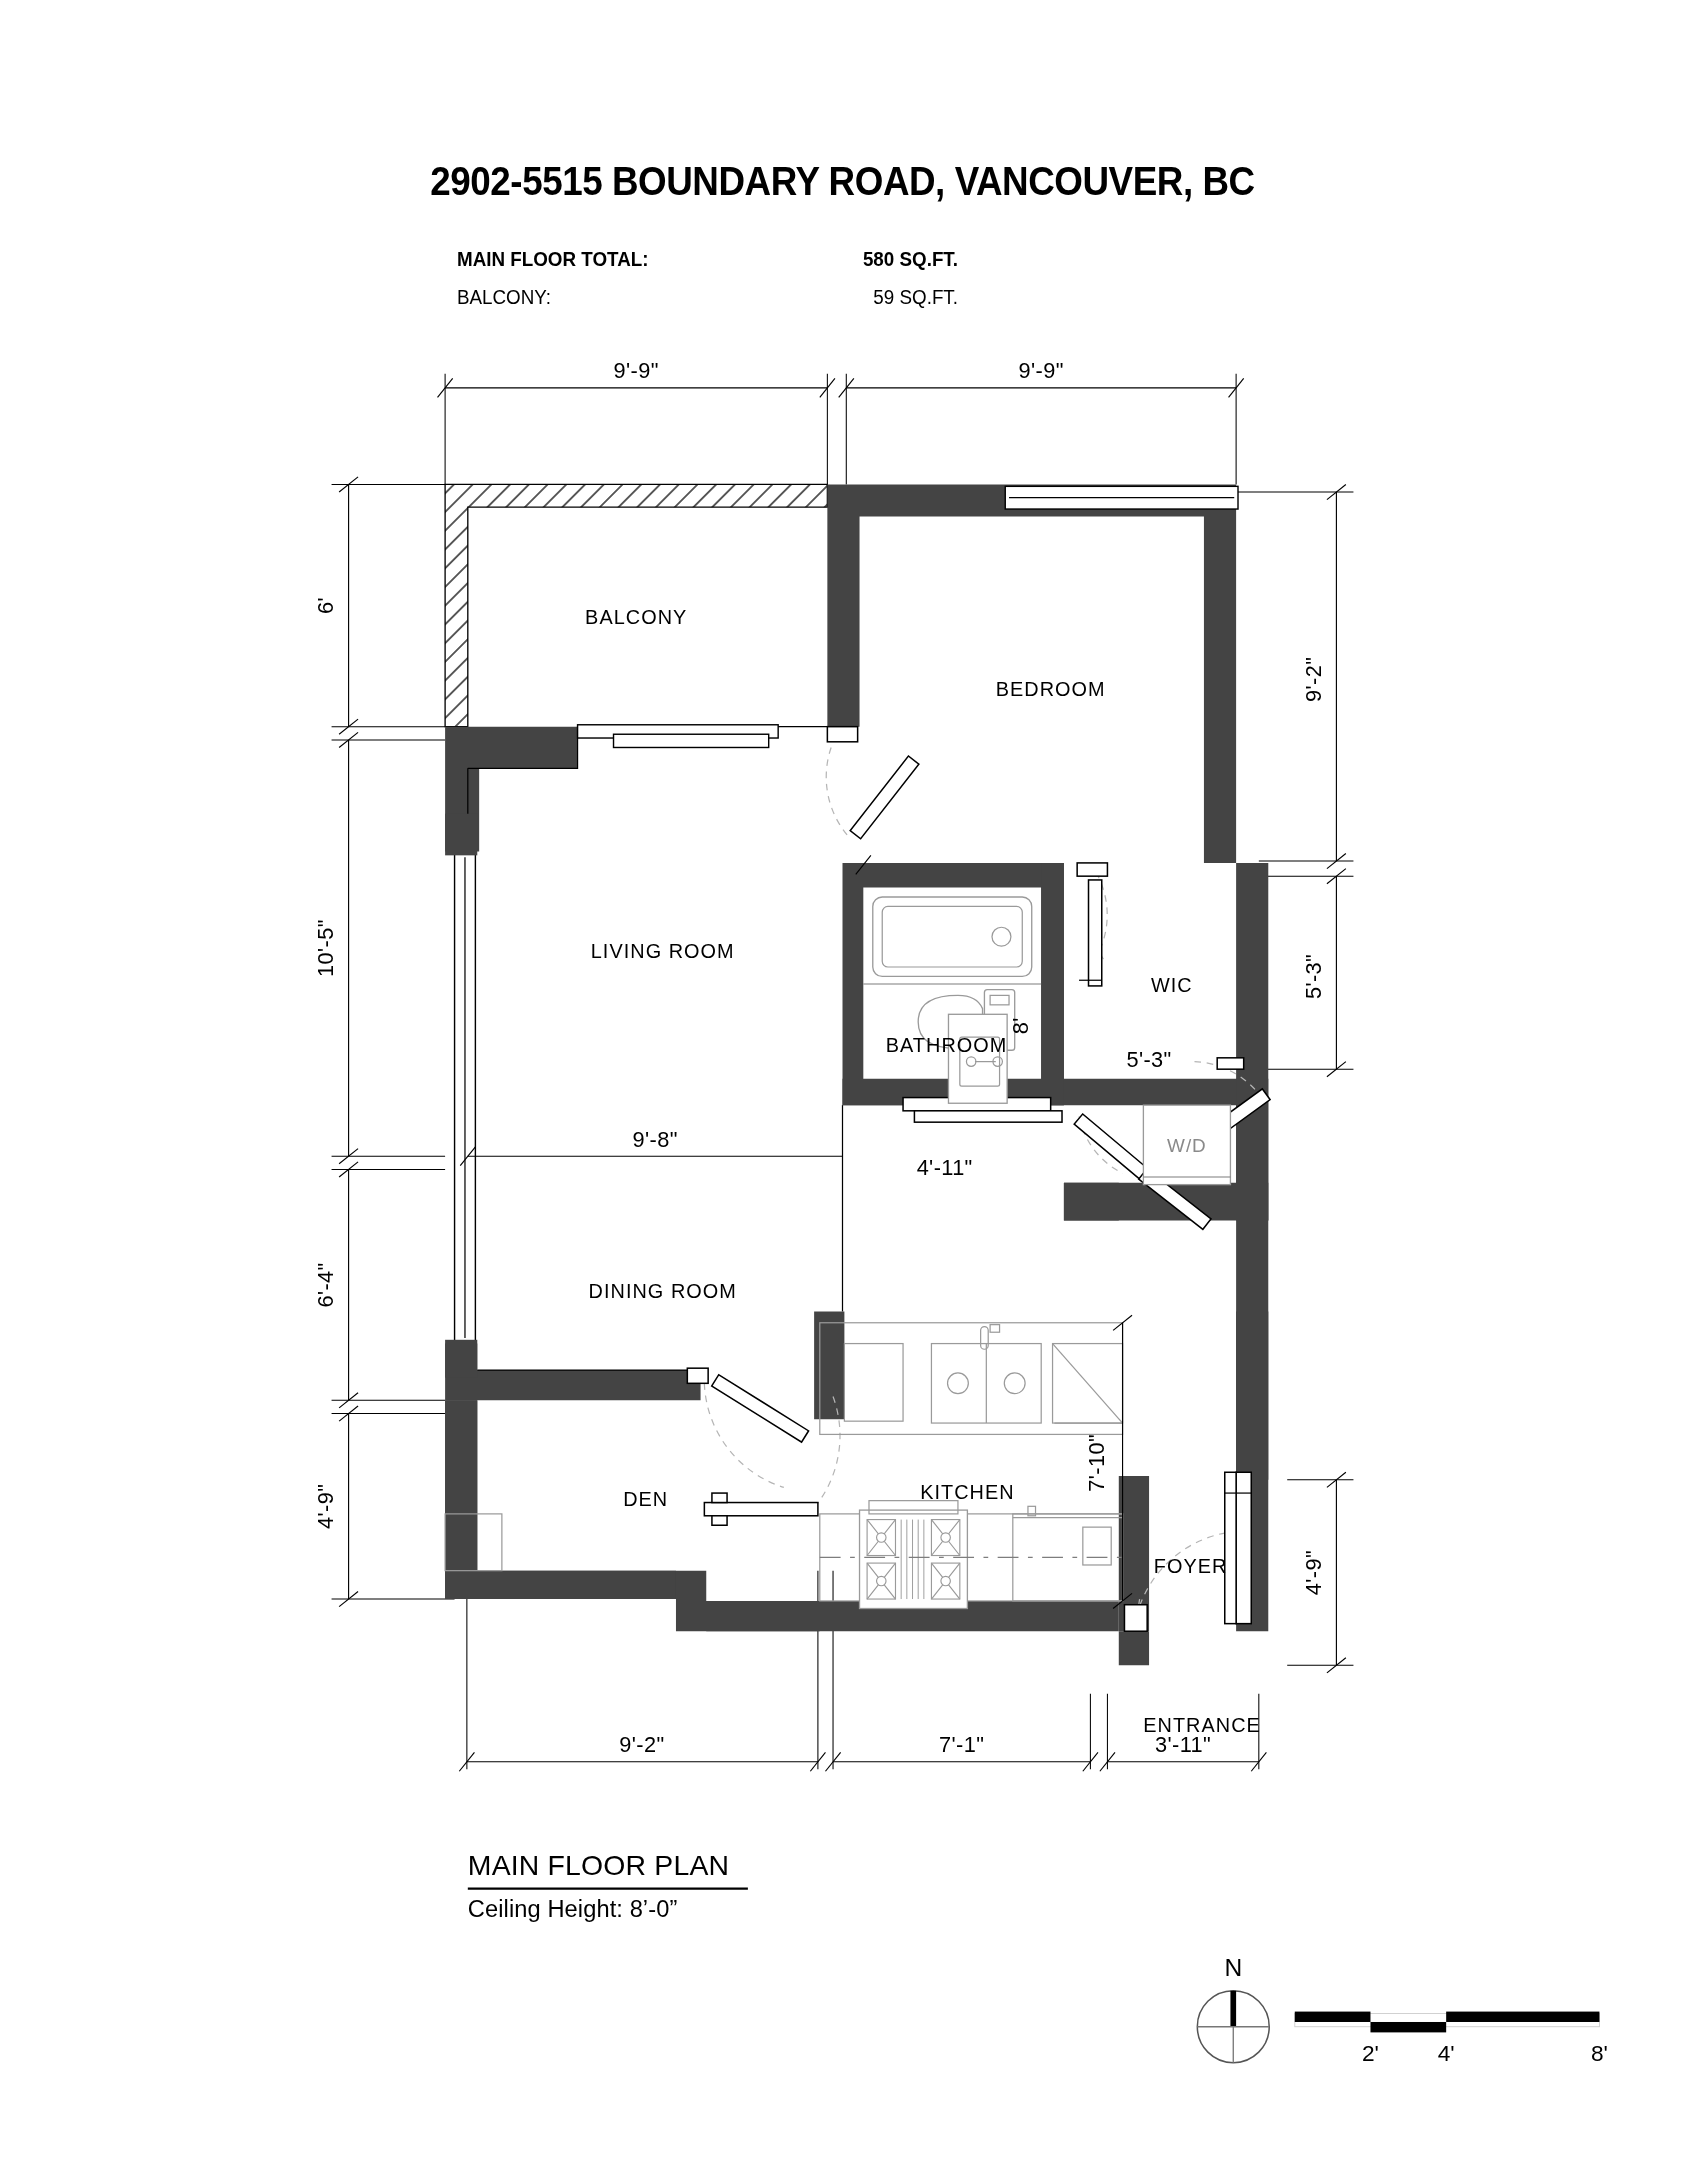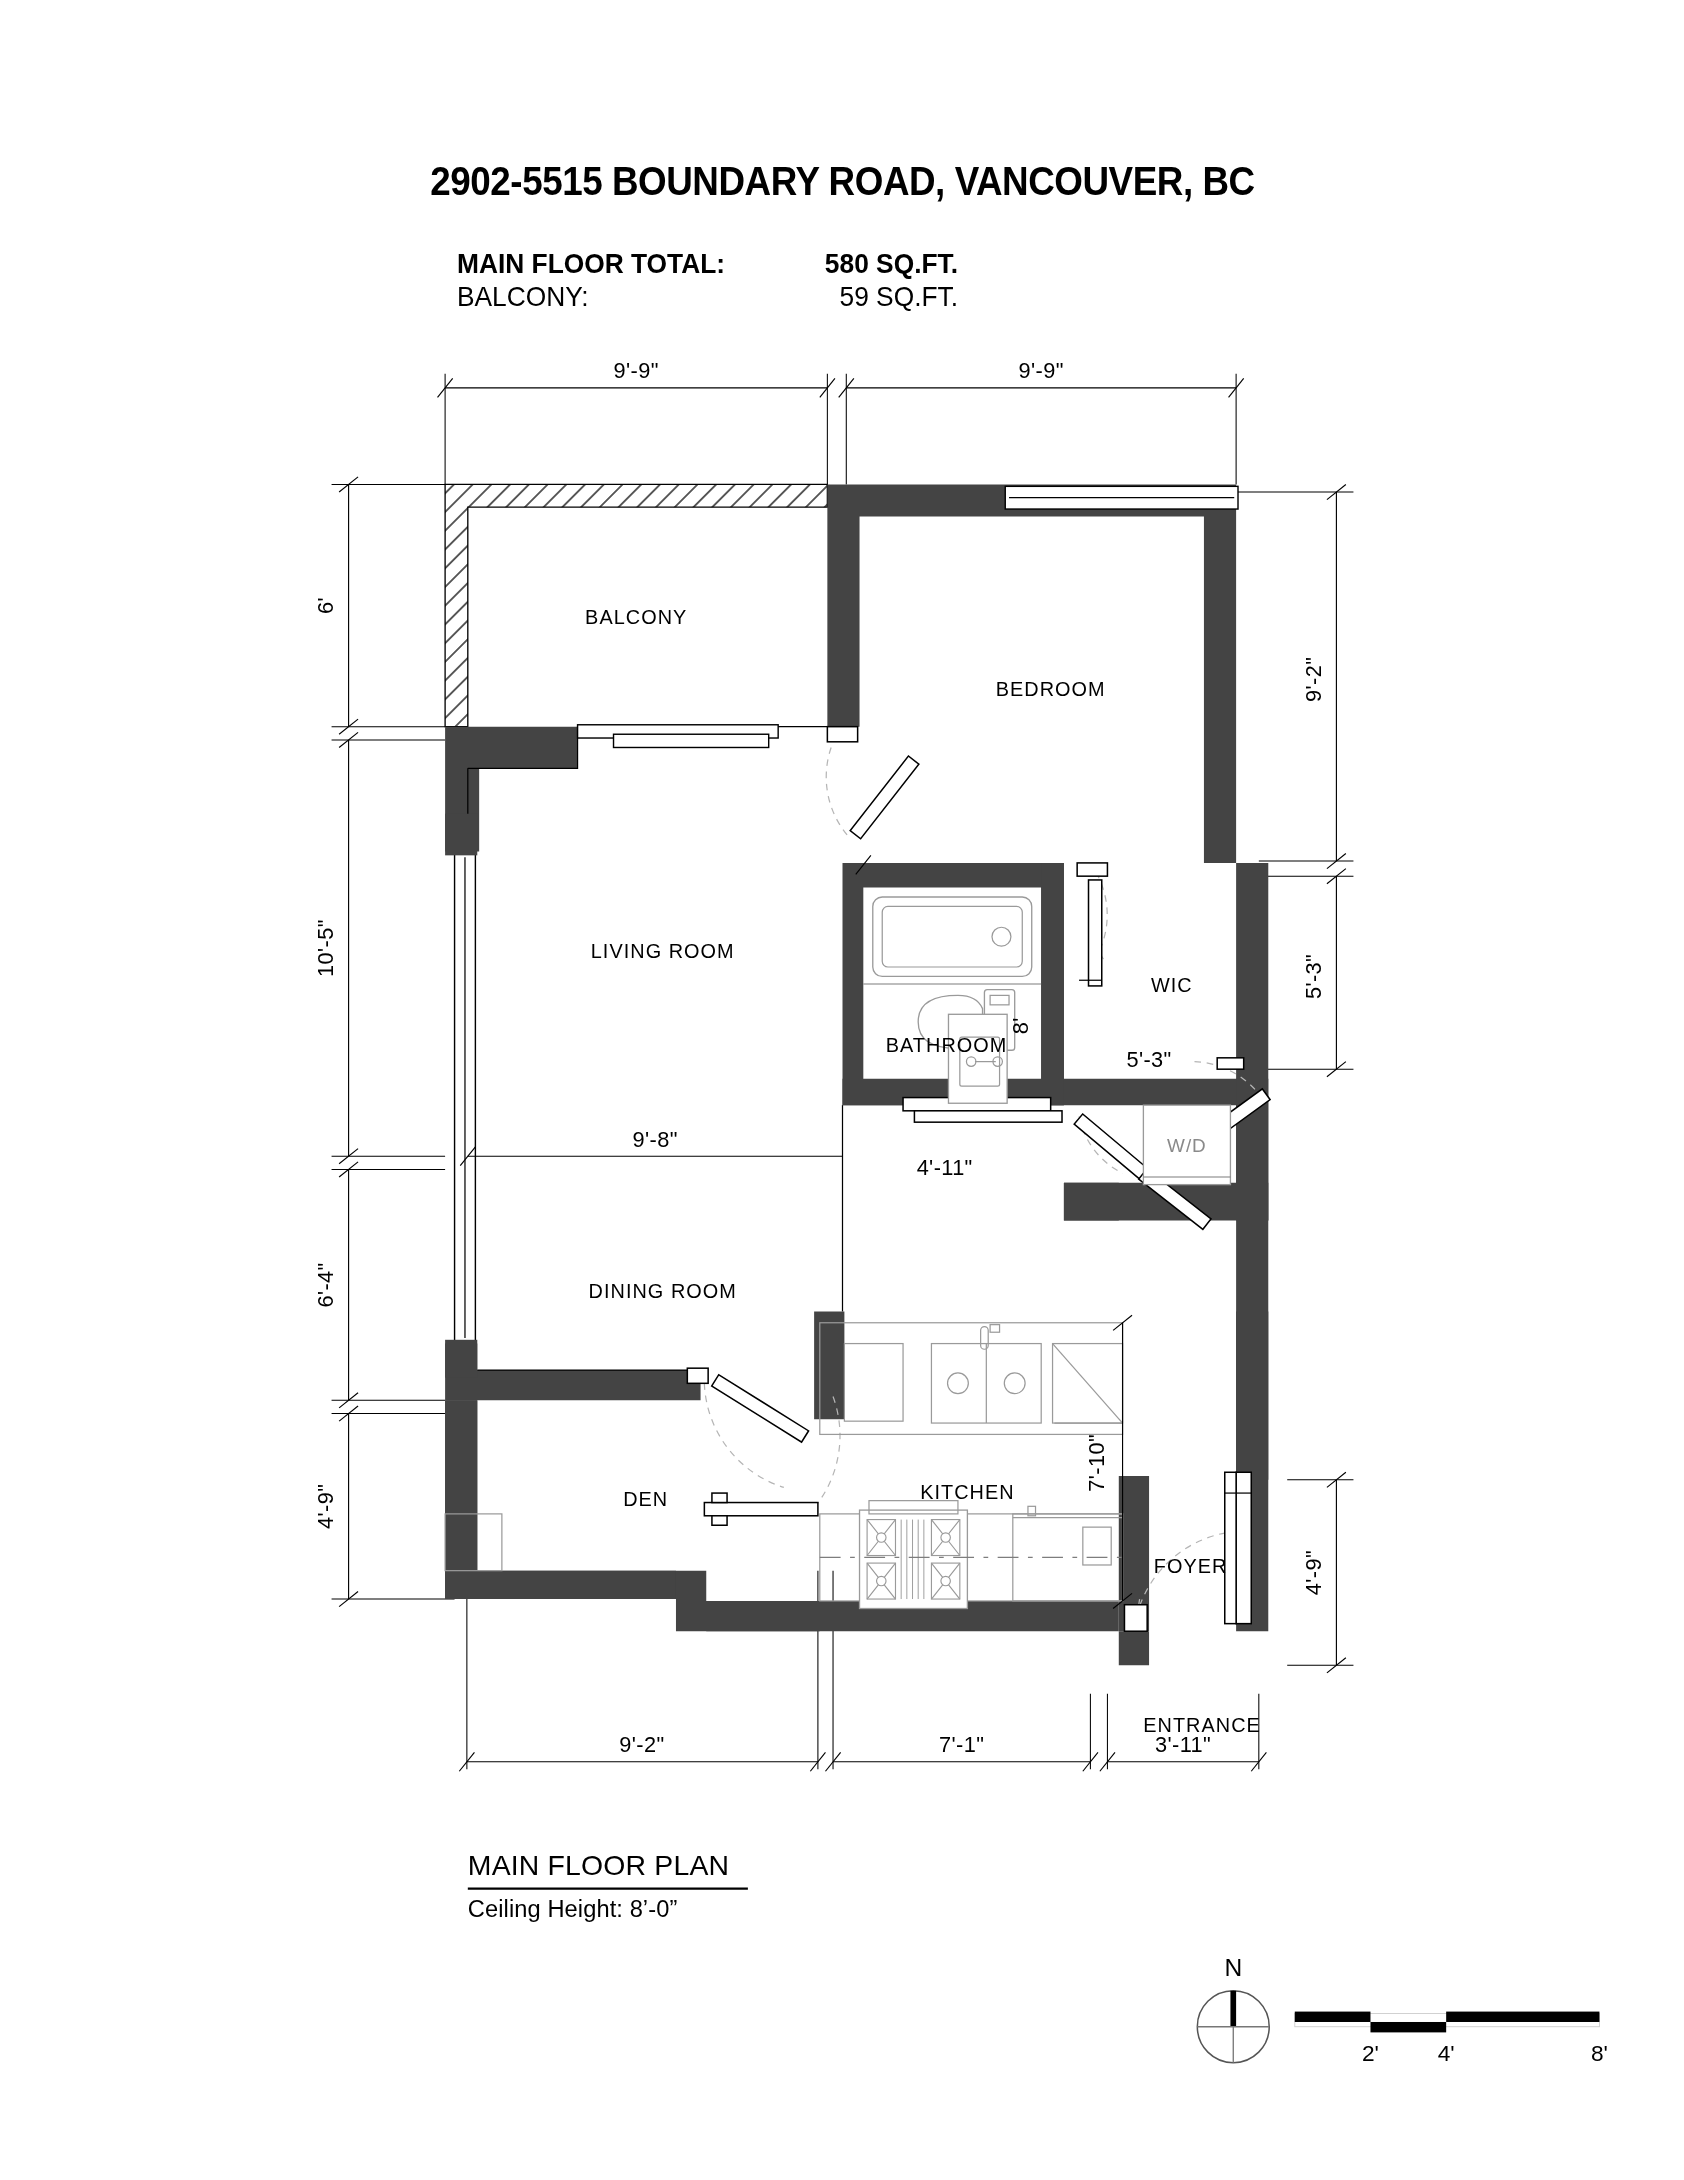--- a/index.html
+++ b/index.html
@@ -30,21 +30,21 @@
     text-align: center;
     font-size: 40px;
     font-weight: 700;
     letter-spacing: -0.5px;
     transform: scaleX(0.92);
   }
   .hdr-sub {
     position: absolute;
     left: 0;
     width: 1414px;
-    font-size: 28px;
+    font-size: 20px;
   }
   .hdr-sub .row {
     display: flex;
     justify-content: center;
   }
   .hdr-sub .lbl {
     width: 312px;
     text-align: left;
     transform: scaleX(0.94);
     transform-origin: left center;
@@ -101,21 +101,21 @@
 
 <div id="sheet">
 
   <div class="hdr-title">2902-5515 BOUNDARY ROAD, VANCOUVER, BC</div>
 
   <div class="hdr-sub" style="top:248px">
     <div class="row r1">
       <div class="lbl">MAIN FLOOR TOTAL:</div>
       <div class="val">580 SQ.FT.</div>
     </div>
-    <div class="row r2" style="margin-top:1px">
+    <div class="row r2" style="margin-top:15px">
       <div class="lbl">BALCONY:</div>
       <div class="val">59 SQ.FT.</div>
     </div>
   </div>
 
   <svg id="plan" width="1685" height="2180" viewBox="0 0 1780 2304" style="position:absolute;top:0;left:0">
 
     <g>
 
       <line class="extline" x1="470" y1="395" x2="470" y2="512"></line>

